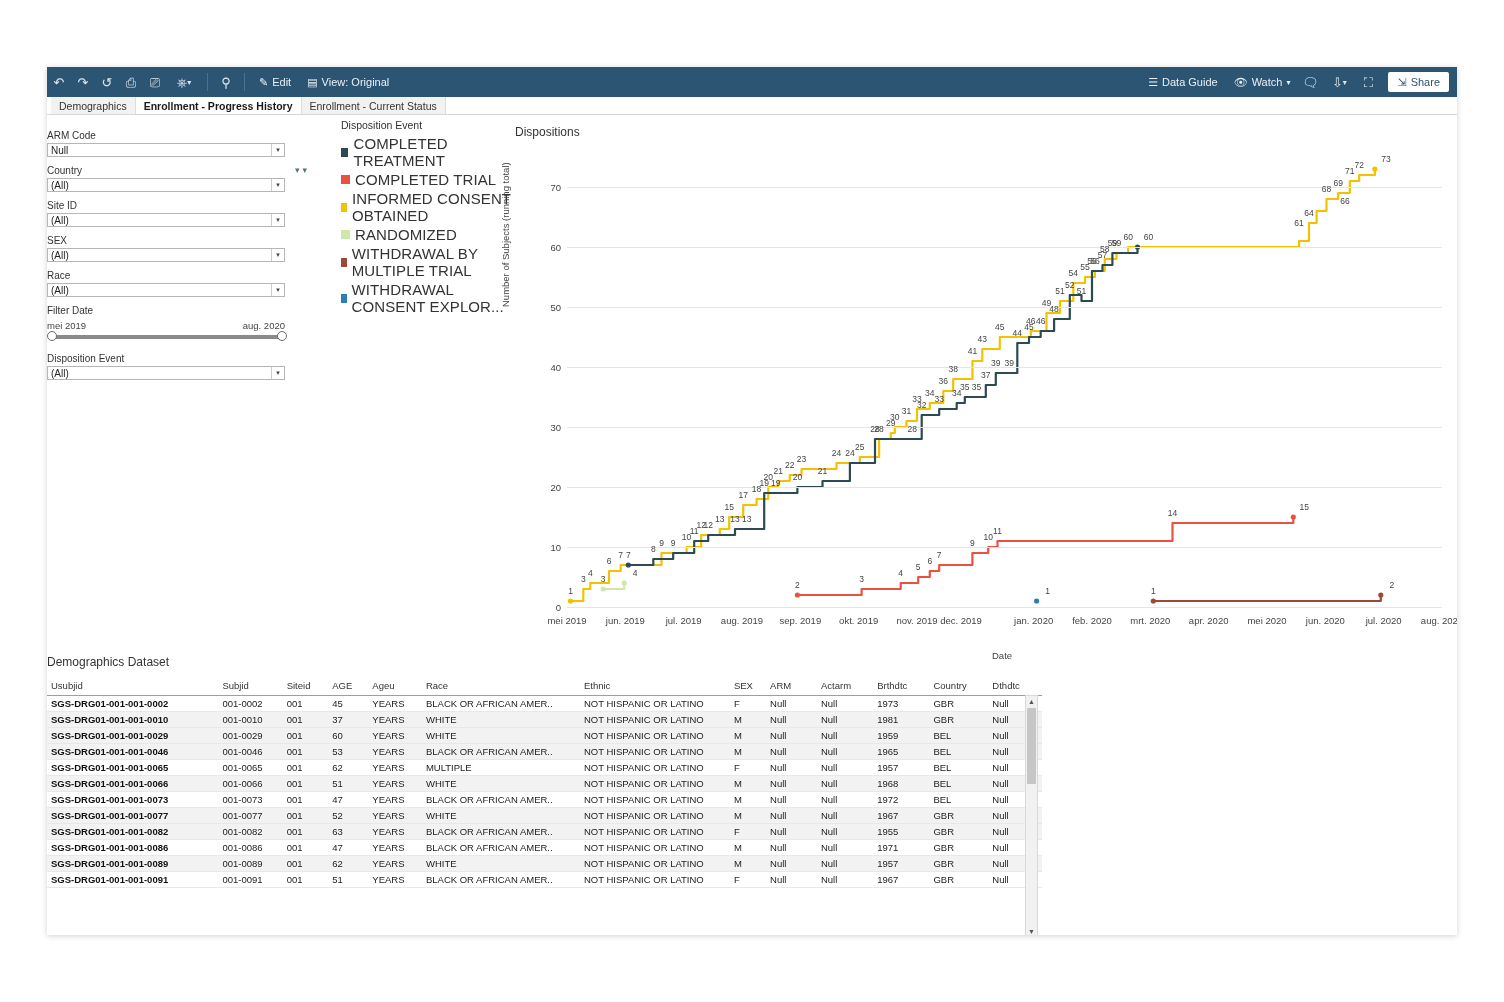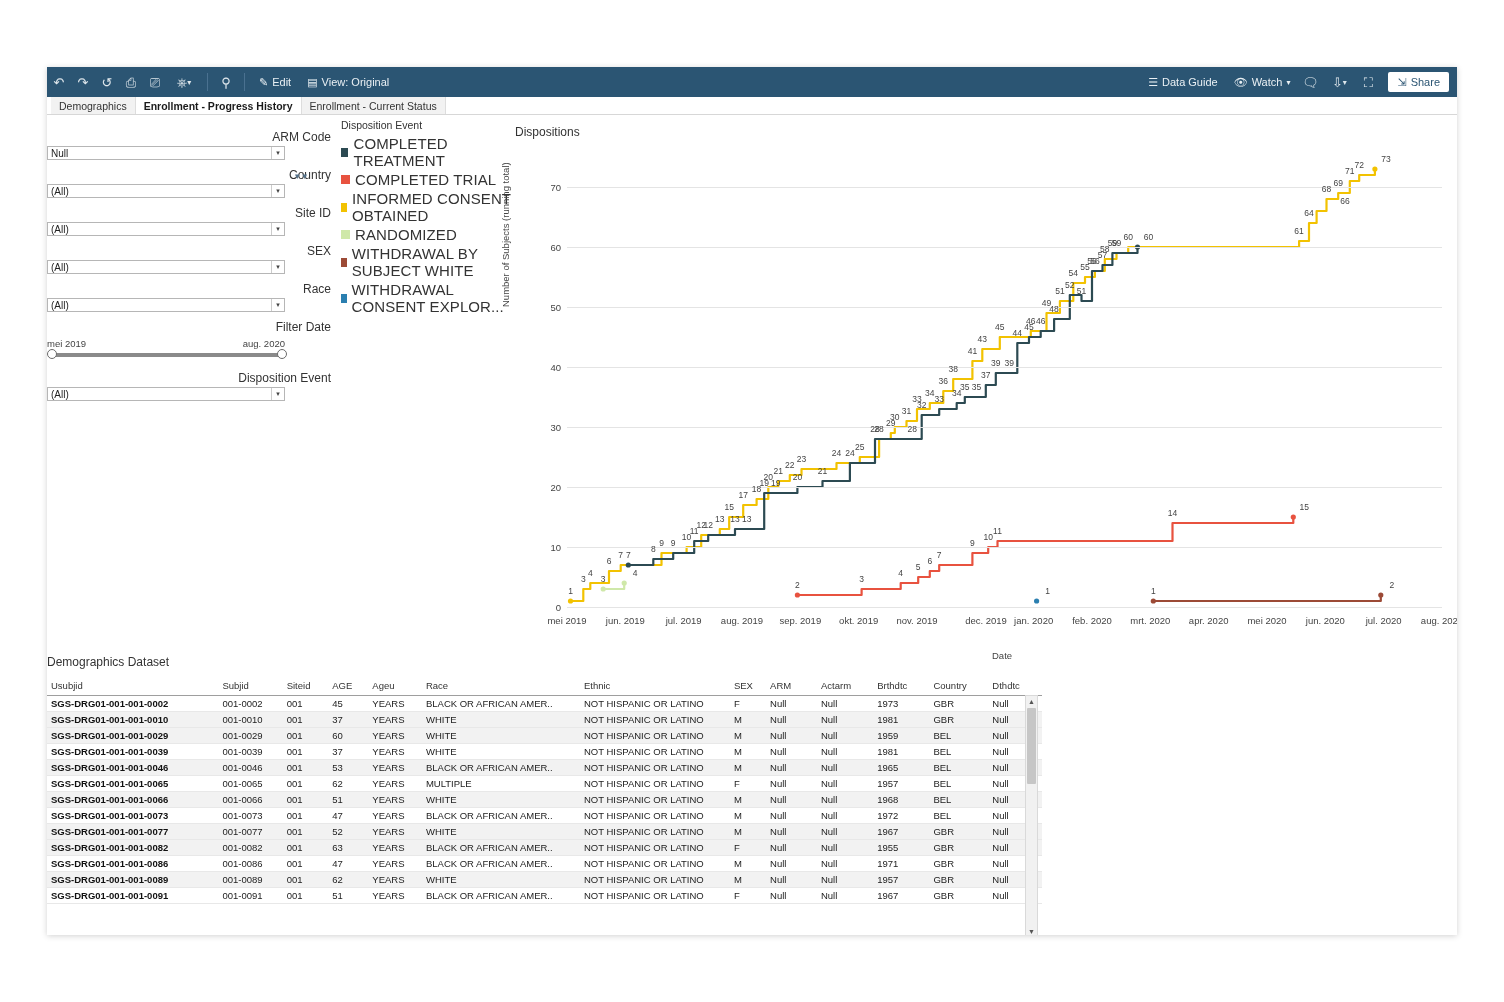--- a/index.html
+++ b/index.html
@@ -65,21 +65,21 @@
     border-right: 1px solid #dddddd;
     background: #f2f2f2;
   }
   .tab.active { background: #ffffff; font-weight: bold; color: #1a1a1a; }
   
   .filters {
     position: absolute; left: 0; top: 49px; width: 290px; height: 530px;
     padding: 6px 6px 0 0;
   }
   .f-label {
-    font-size: 12px; color: #333333; margin: 8px 0 2px 0; text-align: right;
+    font-size: 10px; color: #333333; margin: 8px 0 2px 0;
   }
   .f-select {
     position: relative;
     width: 238px; height: 14px;
     border: 1px solid #b6b6b6; background: #ffffff;
     font-size: 10px; color: #222222;
     display: flex; align-items: center;
     padding-left: 3px;
   }
   .f-select .arrow {
@@ -353,21 +353,21 @@
     <div class="legend-item">
       <span class="swatch" style="background:#f2c201"></span>
       <span class="legend-text">INFORMED CONSENT OBTAINED</span>
     </div>
     <div class="legend-item">
       <span class="swatch" style="background:#cfe8a9"></span>
       <span class="legend-text">RANDOMIZED</span>
     </div>
     <div class="legend-item">
       <span class="swatch" style="background:#9c4a36"></span>
-      <span class="legend-text">WITHDRAWAL BY SUBJECT WHITE</span>
+      <span class="legend-text">WITHDRAWAL BY MULTIPLE TRIAL</span>
     </div>
     <div class="legend-item">
       <span class="swatch" style="background:#2b7fb0"></span>
       <span class="legend-text">WITHDRAWAL CONSENT EXPLOR...</span>
     </div>
   </div>
 
   <div class="chart-area">
     <div class="chart-title">Dispositions</div>
     <div class="plot" id="plot">
@@ -407,21 +407,21 @@
         <div class="ytick" style="top: 90px;">60</div>
         <div class="gridline" style="top: 30px;"></div>
         <div class="ytick" style="top: 30px;">70</div>
         <div class="xtick" style="left: 0px;">mei 2019</div>
         <div class="xtick" style="left: 58.3333px;">jun. 2019</div>
         <div class="xtick" style="left: 116.667px;">jul. 2019</div>
         <div class="xtick" style="left: 175px;">aug. 2019</div>
         <div class="xtick" style="left: 233.333px;">sep. 2019</div>
         <div class="xtick" style="left: 291.667px;">okt. 2019</div>
         <div class="xtick" style="left: 350px;">nov. 2019</div>
-        <div class="xtick" style="left: 419px; text-align: center;">dec. 2019</div>
+        <div class="xtick" style="left: 394px; text-align: center;">dec. 2019</div>
         <div class="xtick" style="left: 466.667px;">jan. 2020</div>
         <div class="xtick" style="left: 525px;">feb. 2020</div>
         <div class="xtick" style="left: 583.333px;">mrt. 2020</div>
         <div class="xtick" style="left: 641.667px;">apr. 2020</div>
         <div class="xtick" style="left: 700px;">mei 2020</div>
         <div class="xtick" style="left: 758.333px;">jun. 2020</div>
         <div class="xtick" style="left: 816.667px;">jul. 2020</div>
         <div class="xtick" style="left: 875px;">aug. 2020</div>
         <div class="dl" style="left: 3.5px; top: 434px;">1</div>
         <div class="dl" style="left: 16.3333px; top: 422px;">3</div>
@@ -454,21 +454,21 @@
         <div class="dl" style="left: 432.833px; top: 170px;">45</div>
         <div class="dl" style="left: 463.75px; top: 164px;">46</div>
         <div class="dl" style="left: 479.5px; top: 146px;">49</div>
         <div class="dl" style="left: 492.917px; top: 134px;">51</div>
         <div class="dl" style="left: 506.333px; top: 116px;">54</div>
         <div class="dl" style="left: 518px; top: 110px;">55</div>
         <div class="dl" style="left: 527.917px; top: 104px;">56</div>
         <div class="dl" style="left: 537.833px; top: 92px;">58</div>
         <div class="dl" style="left: 549.5px; top: 86px;">59</div>
         <div class="dl" style="left: 561.167px; top: 80px;">60</div>
-        <div class="dl" style="left: 732.083px; top: 74px;">61</div>
+        <div class="dl" style="left: 732.083px; top: 66px;">61</div>
         <div class="dl" style="left: 742px; top: 56px;">64</div>
         <div class="dl" style="left: 778px; top: 44px;">66</div>
         <div class="dl" style="left: 759.5px; top: 32px;">68</div>
         <div class="dl" style="left: 771.167px; top: 26px;">69</div>
         <div class="dl" style="left: 782.833px; top: 14px;">71</div>
         <div class="dl" style="left: 792.167px; top: 8px;">72</div>
         <div class="dl" style="left: 818.917px; top: 2px;">73</div>
         <div class="dl" style="left: 61.25px; top: 398px;">7</div>
         <div class="dl" style="left: 86.3333px; top: 392px;">8</div>
         <div class="dl" style="left: 106.167px; top: 386px;">9</div>
@@ -579,35 +579,20 @@
             <td style="max-width: 40px;">YEARS</td>
             <td style="max-width: 118px;">WHITE</td>
             <td style="max-width: 112px;">NOT HISPANIC OR LATINO</td>
             <td style="max-width: 26px;">M</td>
             <td style="max-width: 38px;">Null</td>
             <td style="max-width: 42px;">Null</td>
             <td style="max-width: 42px;">1959</td>
             <td style="max-width: 44px;">BEL</td>
             <td style="max-width: 40px;">Null</td>
           </tr>
-          <tr>
-            <td class="first" style="max-width: 128px;">SGS-DRG01-001-001-0039</td>
-            <td style="max-width: 48px;">001-0039</td>
-            <td style="max-width: 34px;">001</td>
-            <td style="max-width: 30px;">37</td>
-            <td style="max-width: 40px;">YEARS</td>
-            <td style="max-width: 118px;">WHITE</td>
-            <td style="max-width: 112px;">NOT HISPANIC OR LATINO</td>
-            <td style="max-width: 26px;">M</td>
-            <td style="max-width: 38px;">Null</td>
-            <td style="max-width: 42px;">Null</td>
-            <td style="max-width: 42px;">1981</td>
-            <td style="max-width: 44px;">BEL</td>
-            <td style="max-width: 40px;">Null</td>
-          </tr>
           <tr class="alt">
             <td class="first" style="max-width: 128px;">SGS-DRG01-001-001-0046</td>
             <td style="max-width: 48px;">001-0046</td>
             <td style="max-width: 34px;">001</td>
             <td style="max-width: 30px;">53</td>
             <td style="max-width: 40px;">YEARS</td>
             <td style="max-width: 118px;">BLACK OR AFRICAN AMER..</td>
             <td style="max-width: 112px;">NOT HISPANIC OR LATINO</td>
             <td style="max-width: 26px;">M</td>
             <td style="max-width: 38px;">Null</td>

